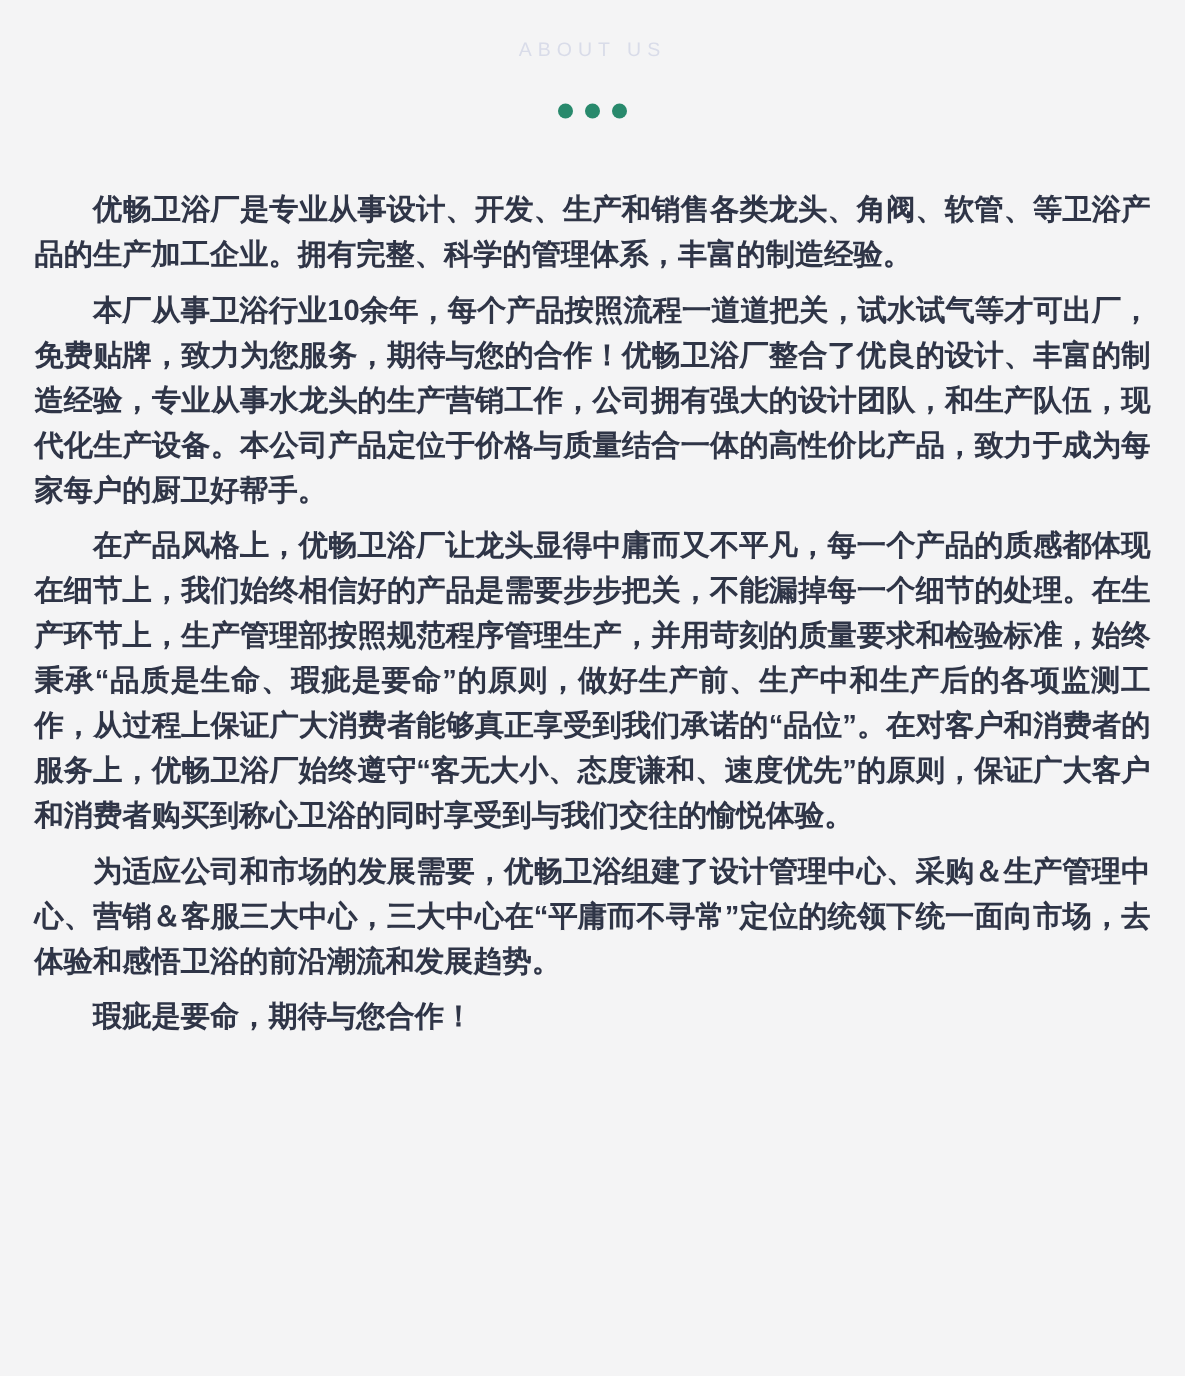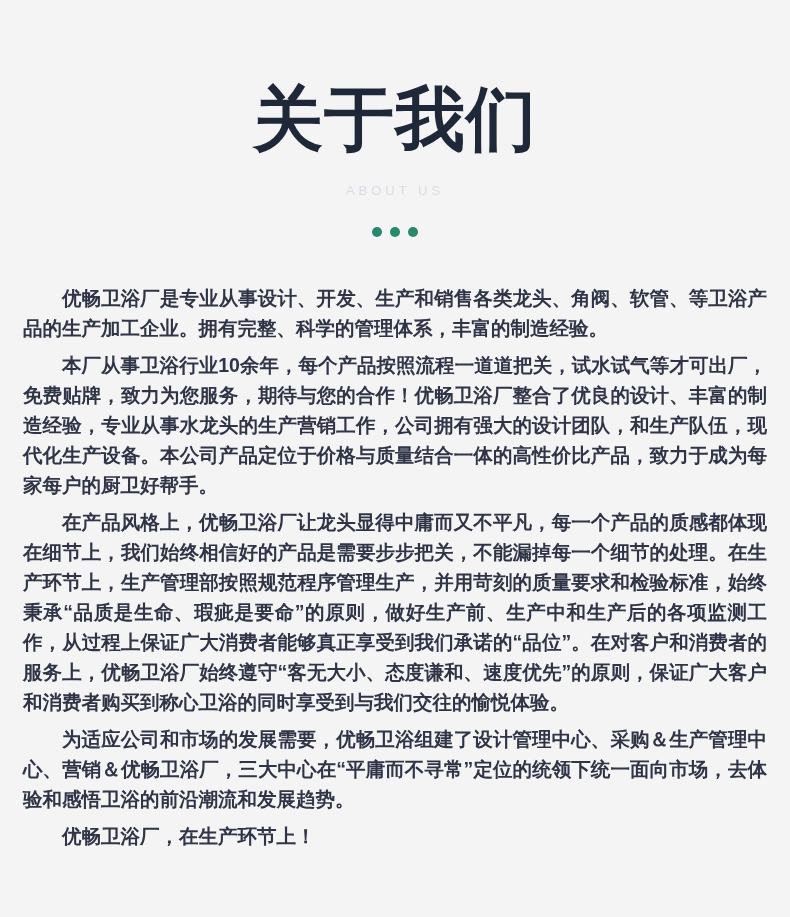--- a/index.html
+++ b/index.html
@@ -65,31 +65,30 @@
   }
   .para:last-child {
     margin-bottom: 0;
   }
 </style>
 </head>
 <body>
 
 <div class="page">
   <header class="header">
-    <h1 class="title">关于我们</h1>
     <div class="subtitle">ABOUT US</div>
     <div class="dots">
       <span class="dot"></span>
       <span class="dot"></span>
       <span class="dot"></span>
     </div>
   </header>
 
   <main class="content">
     <div>
         <p class="para">优畅卫浴厂是专业从事设计、开发、生产和销售各类龙头、角阀、软管、等卫浴产品的生产加工企业。拥有完整、科学的管理体系，丰富的制造经验。</p>
         <p class="para">本厂从事卫浴行业10余年，每个产品按照流程一道道把关，试水试气等才可出厂，免费贴牌，致力为您服务，期待与您的合作！优畅卫浴厂整合了优良的设计、丰富的制造经验，专业从事水龙头的生产营销工作，公司拥有强大的设计团队，和生产队伍，现代化生产设备。本公司产品定位于价格与质量结合一体的高性价比产品，致力于成为每家每户的厨卫好帮手。</p>
         <p class="para">在产品风格上，优畅卫浴厂让龙头显得中庸而又不平凡，每一个产品的质感都体现在细节上，我们始终相信好的产品是需要步步把关，不能漏掉每一个细节的处理。在生产环节上，生产管理部按照规范程序管理生产，并用苛刻的质量要求和检验标准，始终秉承“品质是生命、瑕疵是要命”的原则，做好生产前、生产中和生产后的各项监测工作，从过程上保证广大消费者能够真正享受到我们承诺的“品位”。在对客户和消费者的服务上，优畅卫浴厂始终遵守“客无大小、态度谦和、速度优先”的原则，保证广大客户和消费者购买到称心卫浴的同时享受到与我们交往的愉悦体验。</p>
-        <p class="para">为适应公司和市场的发展需要，优畅卫浴组建了设计管理中心、采购＆生产管理中心、营销＆优畅卫浴厂，三大中心在“平庸而不寻常”定位的统领下统一面向市场，去体验和感悟卫浴的前沿潮流和发展趋势。</p>
-        <p class="para">优畅卫浴厂，在生产环节上！</p>
+        <p class="para">为适应公司和市场的发展需要，优畅卫浴组建了设计管理中心、采购＆生产管理中心、营销＆客服三大中心，三大中心在“平庸而不寻常”定位的统领下统一面向市场，去体验和感悟卫浴的前沿潮流和发展趋势。</p>
+        <p class="para">瑕疵是要命，期待与您合作！</p>
       </div>
   </main>
 </div>
 
 </body></html>

